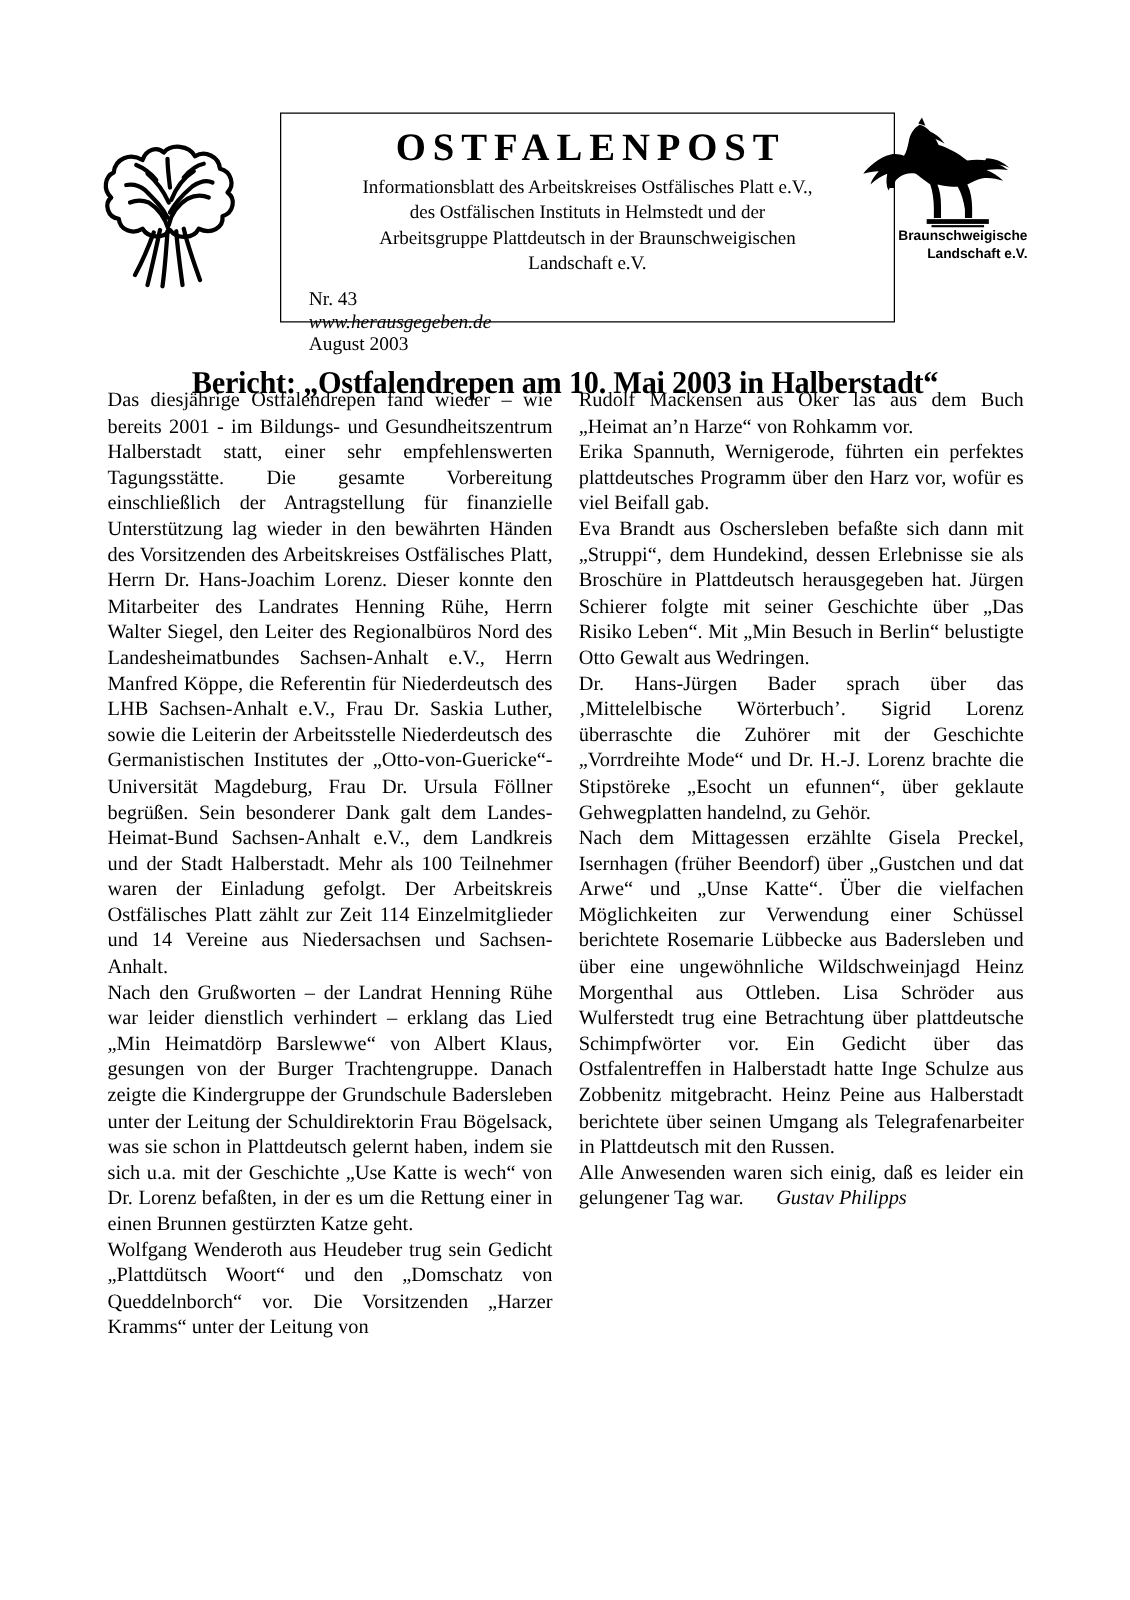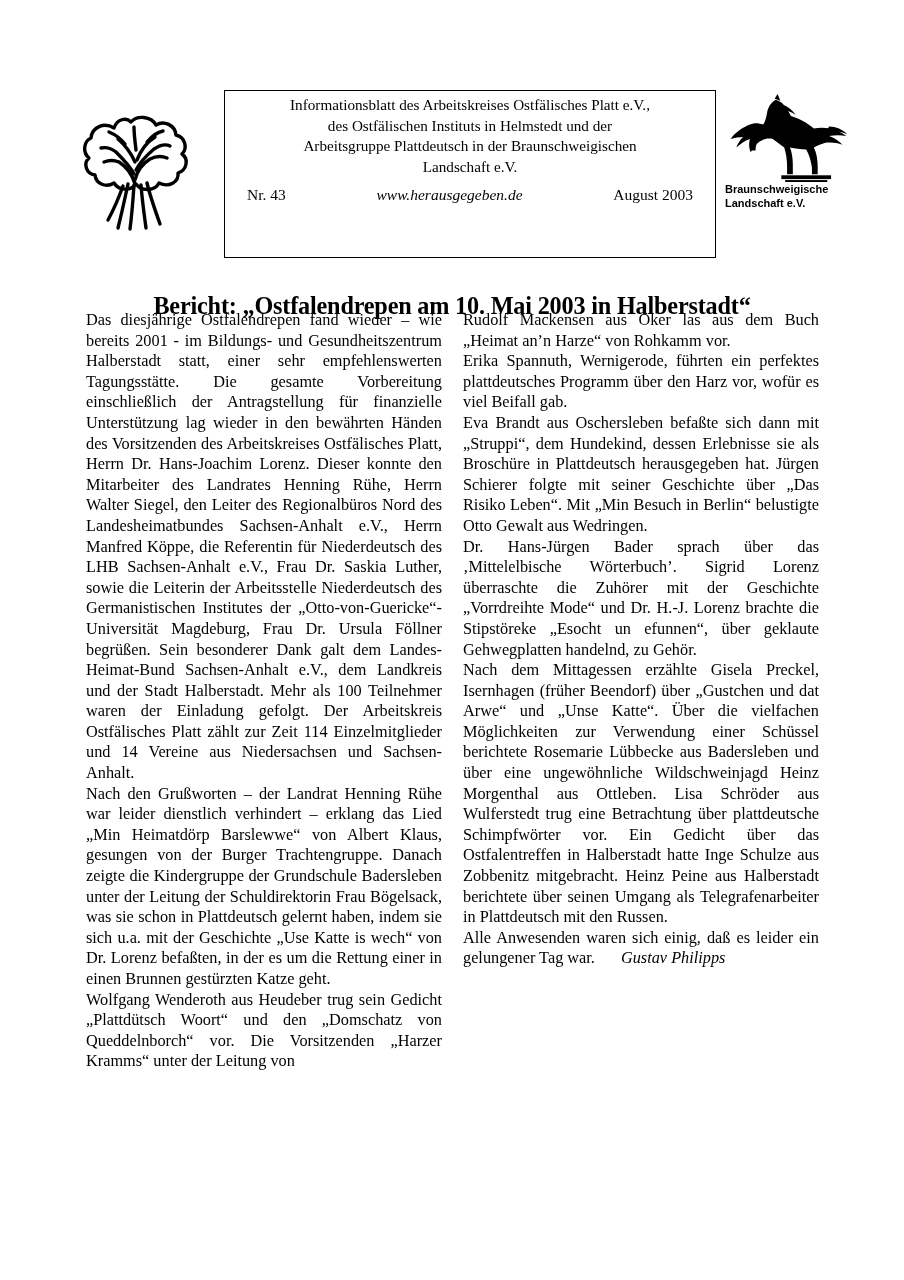--- a/index.html
+++ b/index.html
@@ -60,41 +60,42 @@
     line-height: 20.5px;
     margin: 4px 14px 0 14px;
   }
 
   .issue-line {
     display: flex;
     justify-content: space-between;
     align-items: baseline;
     font-size: 15.5px;
     margin: 9px 22px 0 22px;
+    flex-direction: column;
   }
   .issue-line .issue-url {
     font-style: italic;
     font-size: 15.5px;
   }
 
   
   .logo-tree {
     position: absolute;
     left: 78px;
     top: 14px;
     width: 120px;
     height: 140px;
   }
   .logo-horse {
     position: absolute;
-    left: 722px;
+    left: 682px;
     top: 8px;
     width: 140px;
     height: 120px;
-    text-align: left;
+    text-align: right;
   }
   .logo-horse svg { display: block; }
   .logo-horse-label {
     font-family: "Liberation Sans", "DejaVu Sans", sans-serif;
     font-weight: bold;
     font-size: 11px;
     line-height: 13.5px;
     margin-top: 1px;
     margin-left: 3px;
     white-space: pre-line;
@@ -174,20 +175,21 @@
           <path d="M50 84 C47 98 44 112 40 128"></path>
           <path d="M56 85 C55 100 54 114 52 129"></path>
           <path d="M63 85 C64 99 66 113 68 128"></path>
           <path d="M69 83 C72 96 77 110 82 124"></path>
           <path d="M45 86 C41 97 36 109 30 120"></path>
         </g>
       </svg>
     </div>
 
     <div class="masthead-box">
+      <div class="paper-title">OSTFALENPOST</div>
       <div class="paper-subtitle" style="white-space: pre-line;">Informationsblatt des Arbeitskreises Ostfälisches Platt e.V.,
 des Ostfälischen Instituts in Helmstedt und der
 Arbeitsgruppe Plattdeutsch in der Braunschweigischen
 Landschaft e.V.</div>
       <div class="issue-line">
         <span>Nr. 43</span>
         <span class="issue-url">www.herausgegeben.de</span>
         <span>August 2003</span>
       </div>
     </div>

